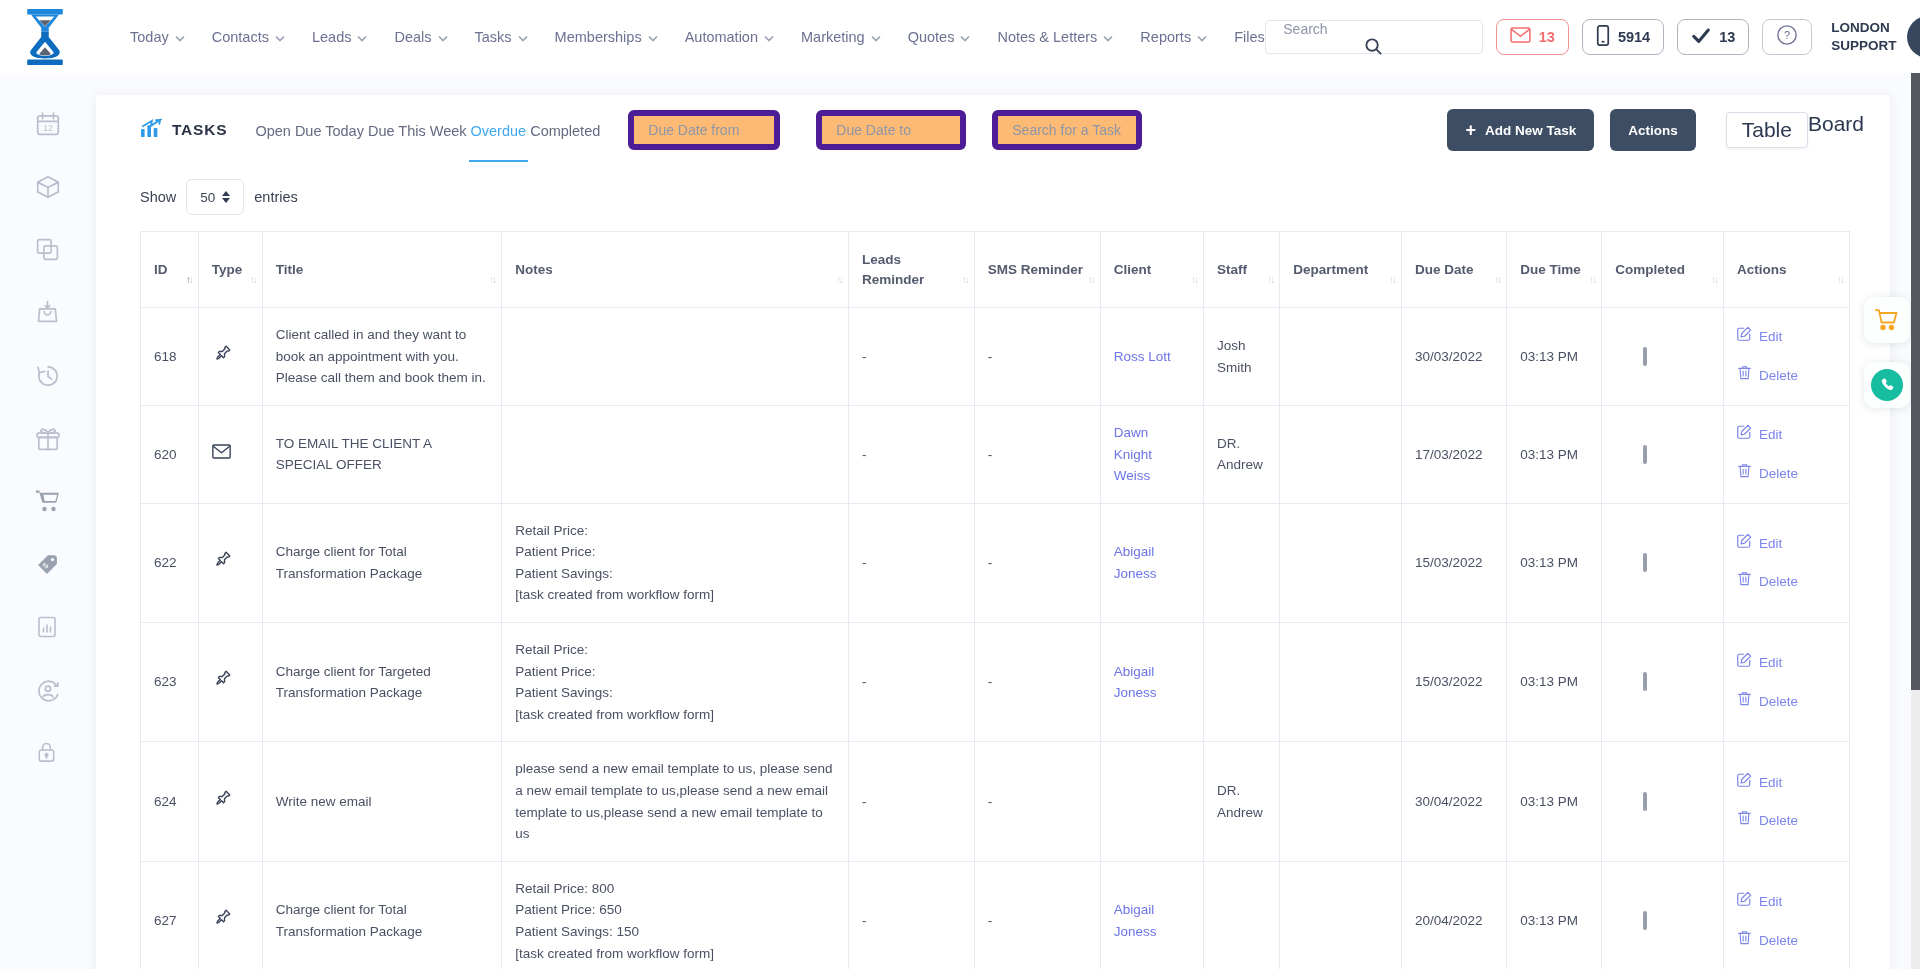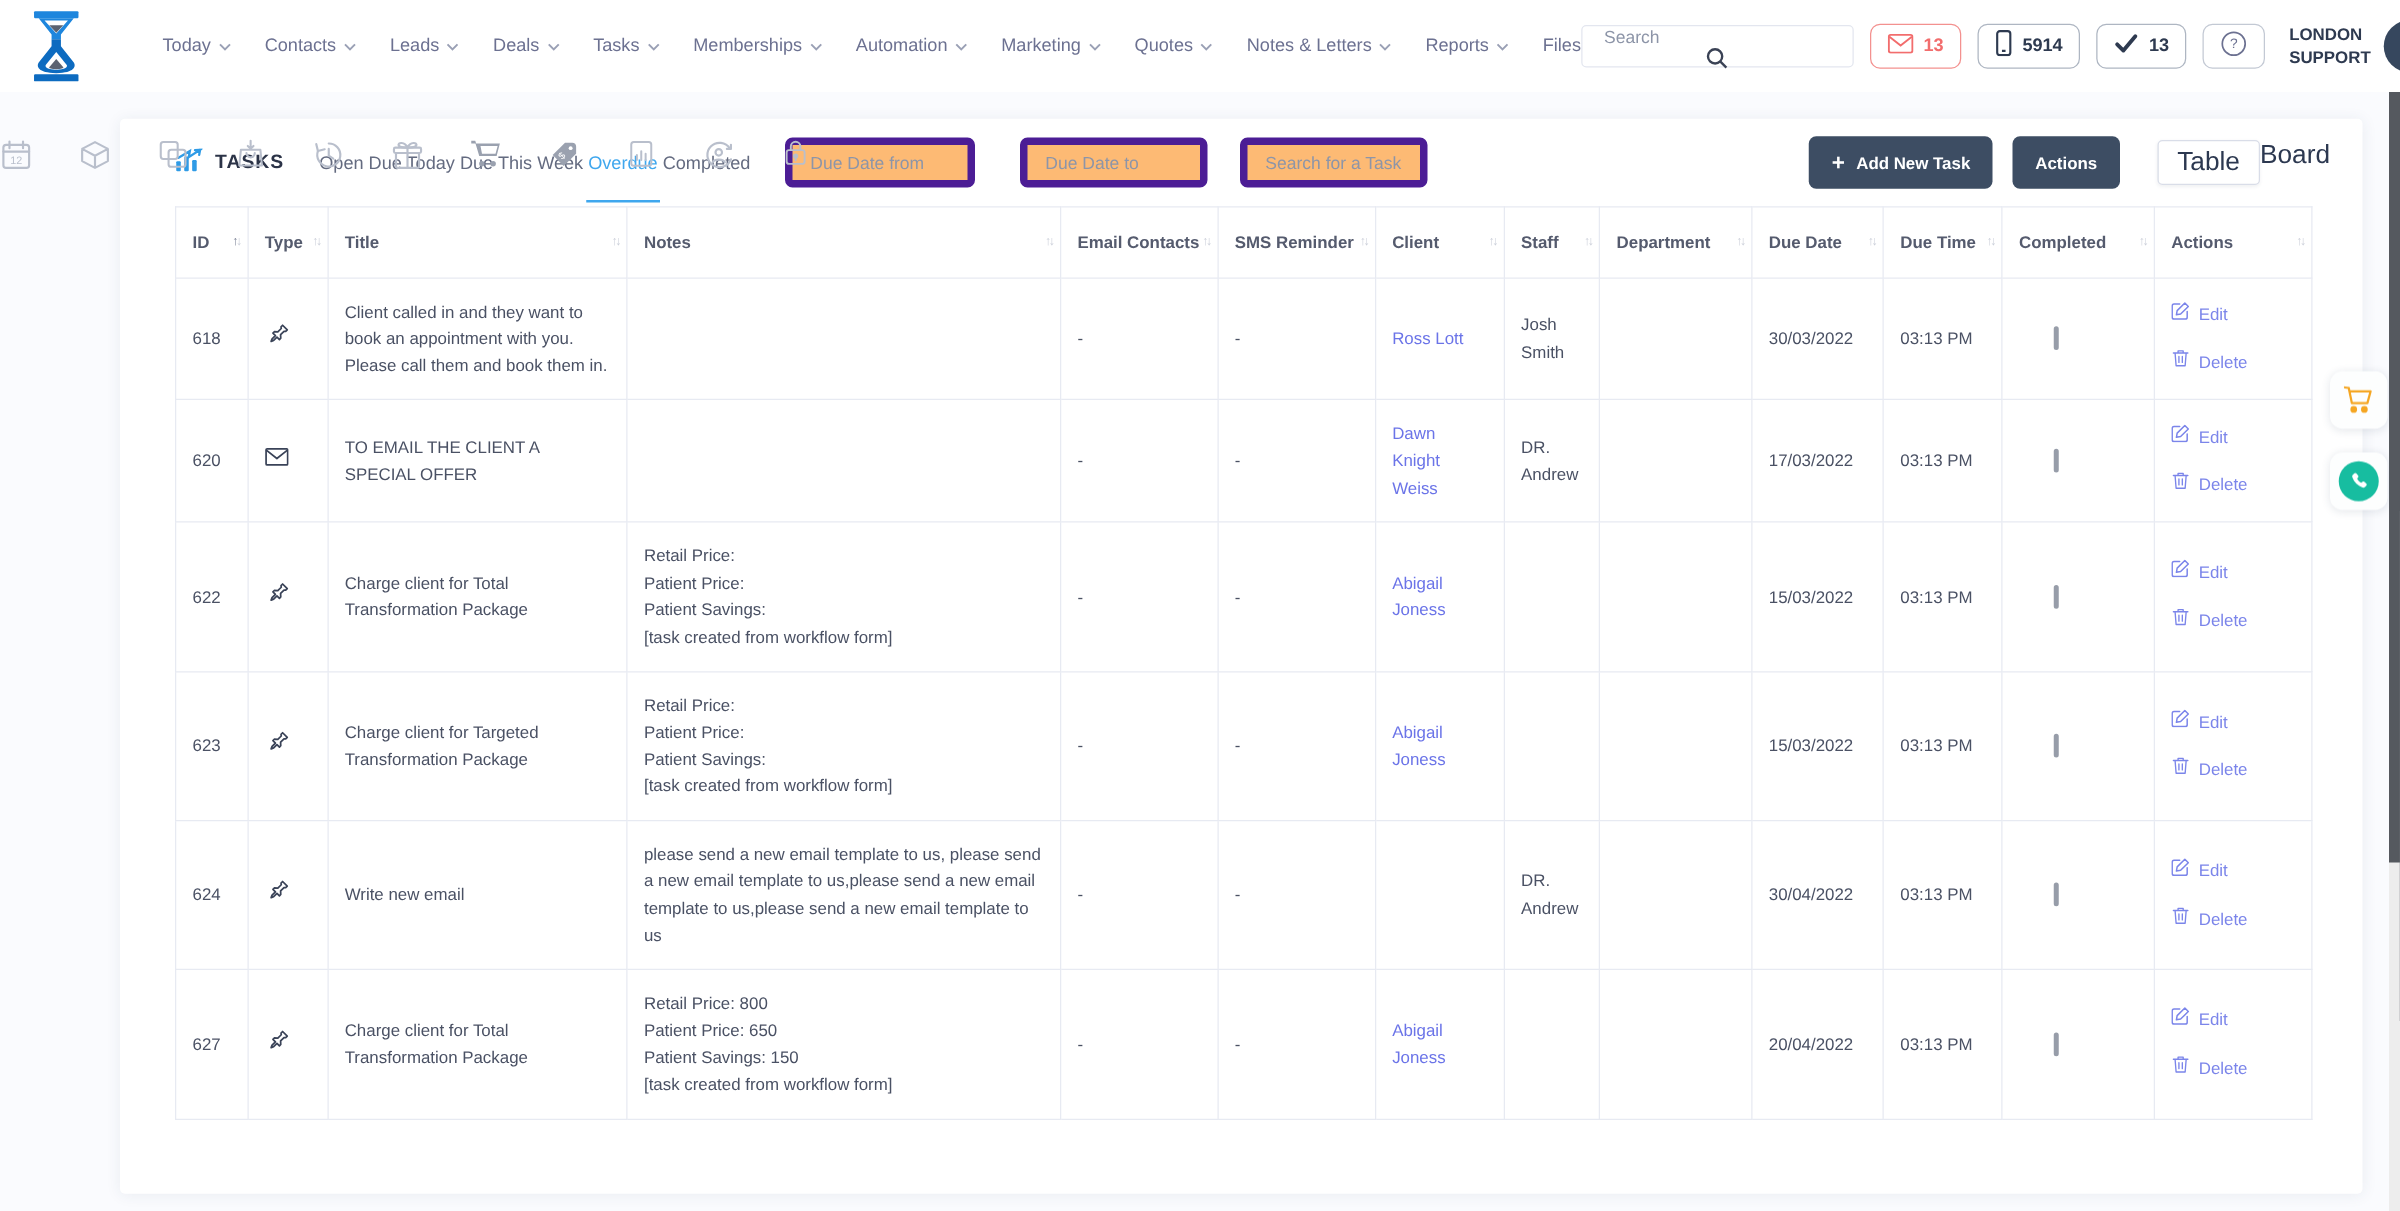--- a/index.html
+++ b/index.html
@@ -27,21 +27,21 @@
   .badge.msg { border:1px solid #f3918f; color:#f26d6d; }
   .badge.dark { border:1px solid #aeb6c2; color:#2e3a50; }
   .badge.help { border:1px solid #c3c9d4; color:#6c7191; font-weight:normal; }
   .userblock { display:flex; align-items:center; gap:10px; margin-left:6px; }
   .username { font-size:13.5px; font-weight:bold; color:#2e3a50; line-height:1.3; }
   .avatar { width:42px; height:42px; border-radius:50%; background:#36475e; display:flex;
     align-items:center; justify-content:center; cursor:pointer; }
 
   
   .page { display:flex; align-items:flex-start; height:896px; }
-  .sidebar { width:96px; flex:0 0 auto; display:flex; flex-direction:row; align-items:center;
+  .sidebar { width:96px; flex:0 0 auto; display:flex; flex-direction:column; align-items:center;
     padding-top:38px; gap:37px; }
   .side-icon { width:26px; height:26px; color:#b9bfcc; cursor:pointer; position:relative; }
   .side-icon.filled { color:#9aa1af; }
   .card { flex:1; background:#fff; margin:22px 30px 0 0; border-radius:4px;
     box-shadow:0 1px 12px rgba(40,60,90,.08); min-height:860px; }
 
   
   .tasks-bar { display:flex; align-items:center; padding:0 26px 0 44px; height:70px; gap:26px; }
   .tasks-title { display:flex; align-items:center; gap:10px; font-size:15.5px; font-weight:bold;
     color:#2b3347; letter-spacing:.8px; }
@@ -336,20 +336,31 @@
         <button class="btn-navy">
           <span>Actions</span>
         </button>
         <div class="view-toggle">
           <span class="view-opt boxed">Table</span>
           <span class="view-opt">Board</span>
         </div>
       </div>
     </div>
 
+    <div class="show-row">
+      <span>Show</span>
+      <div class="page-size">
+        <span>50</span>
+        <span class="spin">
+            <i class="up"></i>
+            <i class="dn"></i>
+          </span>
+      </div>
+      <span>entries</span>
+    </div>
 
     <table>
       <colgroup>
         <col style="width:56px">
           <col style="width:62px">
           <col style="width:232px">
           <col style="width:336px">
         <col style="width:122px">
           <col style="width:122px">
           <col style="width:100px">
@@ -359,21 +370,21 @@
           <col style="width:92px">
           <col style="width:118px">
         <col style="width:122px">
       </colgroup>
       <thead>
           <tr>
             <th><span>ID</span><span class="sort"><span class="on">↑</span>↓</span></th>
             <th><span>Type</span><span class="sort">↑↓</span></th>
             <th><span>Title</span><span class="sort">↑↓</span></th>
             <th><span>Notes</span><span class="sort">↑↓</span></th>
-            <th><span>Email Contacts</span><span class="sort">↑↓</span></th>
+            <th><span>Leads Reminder</span><span class="sort">↑↓</span></th>
             <th><span>SMS Reminder</span><span class="sort">↑↓</span></th>
             <th><span>Client</span><span class="sort">↑↓</span></th>
             <th><span>Staff</span><span class="sort">↑↓</span></th>
             <th><span>Department</span><span class="sort">↑↓</span></th>
             <th><span>Due Date</span><span class="sort">↑↓</span></th>
             <th><span>Due Time</span><span class="sort">↑↓</span></th>
             <th><span>Completed</span><span class="sort">↑↓</span></th>
             <th><span>Actions</span><span class="sort">↑↓</span></th>
           </tr>
         </thead>

